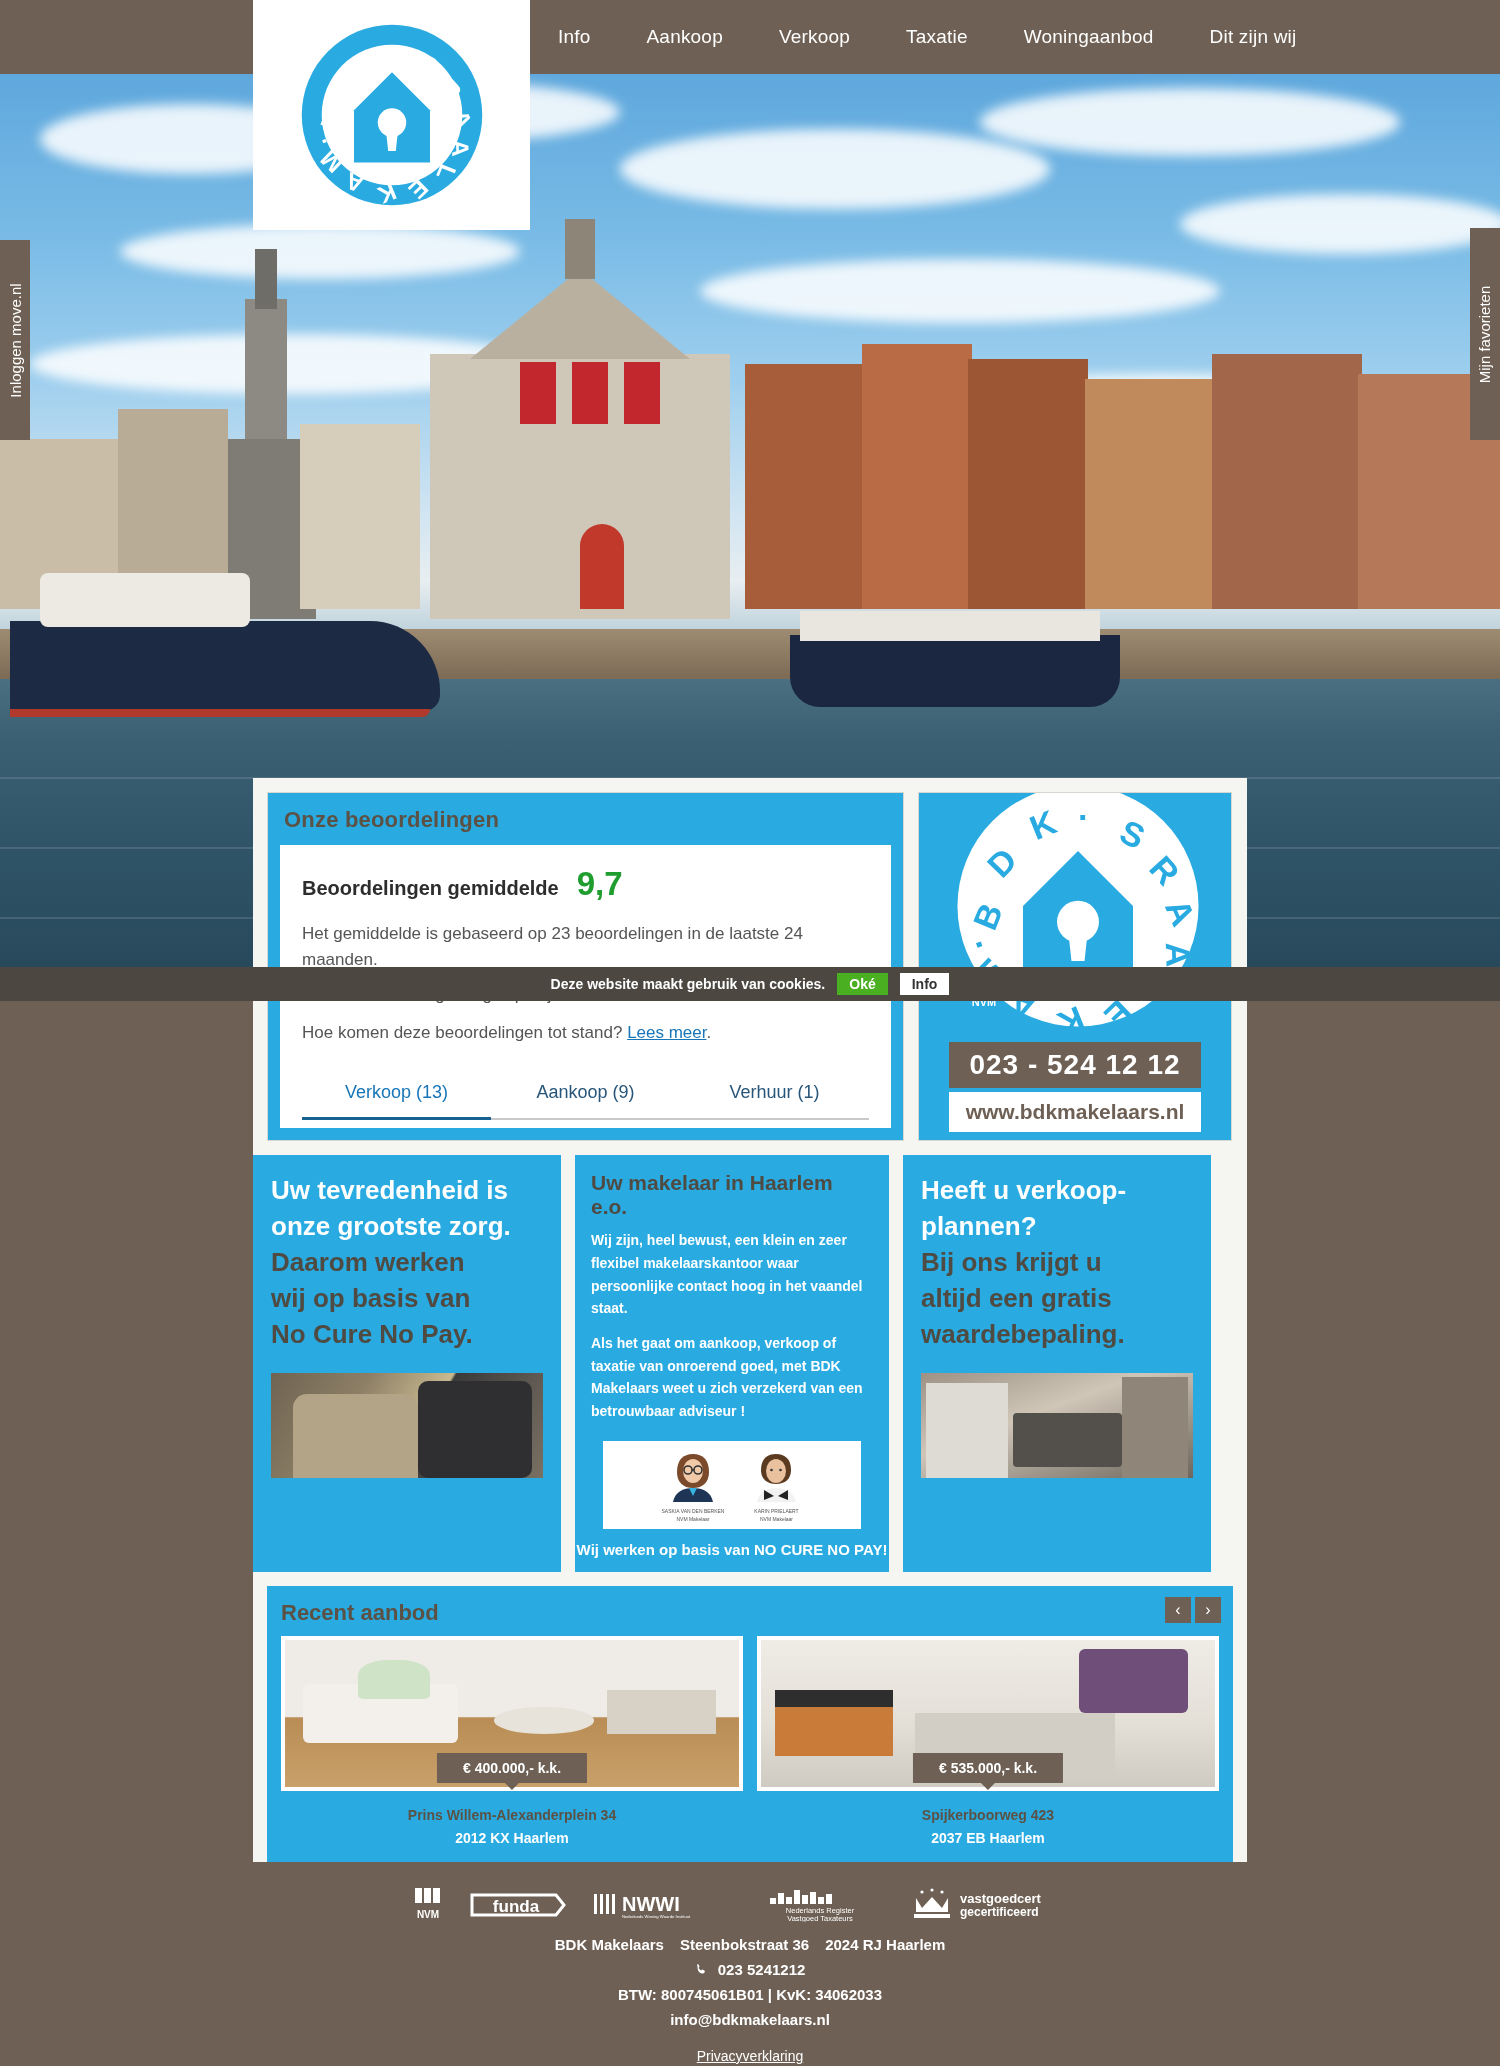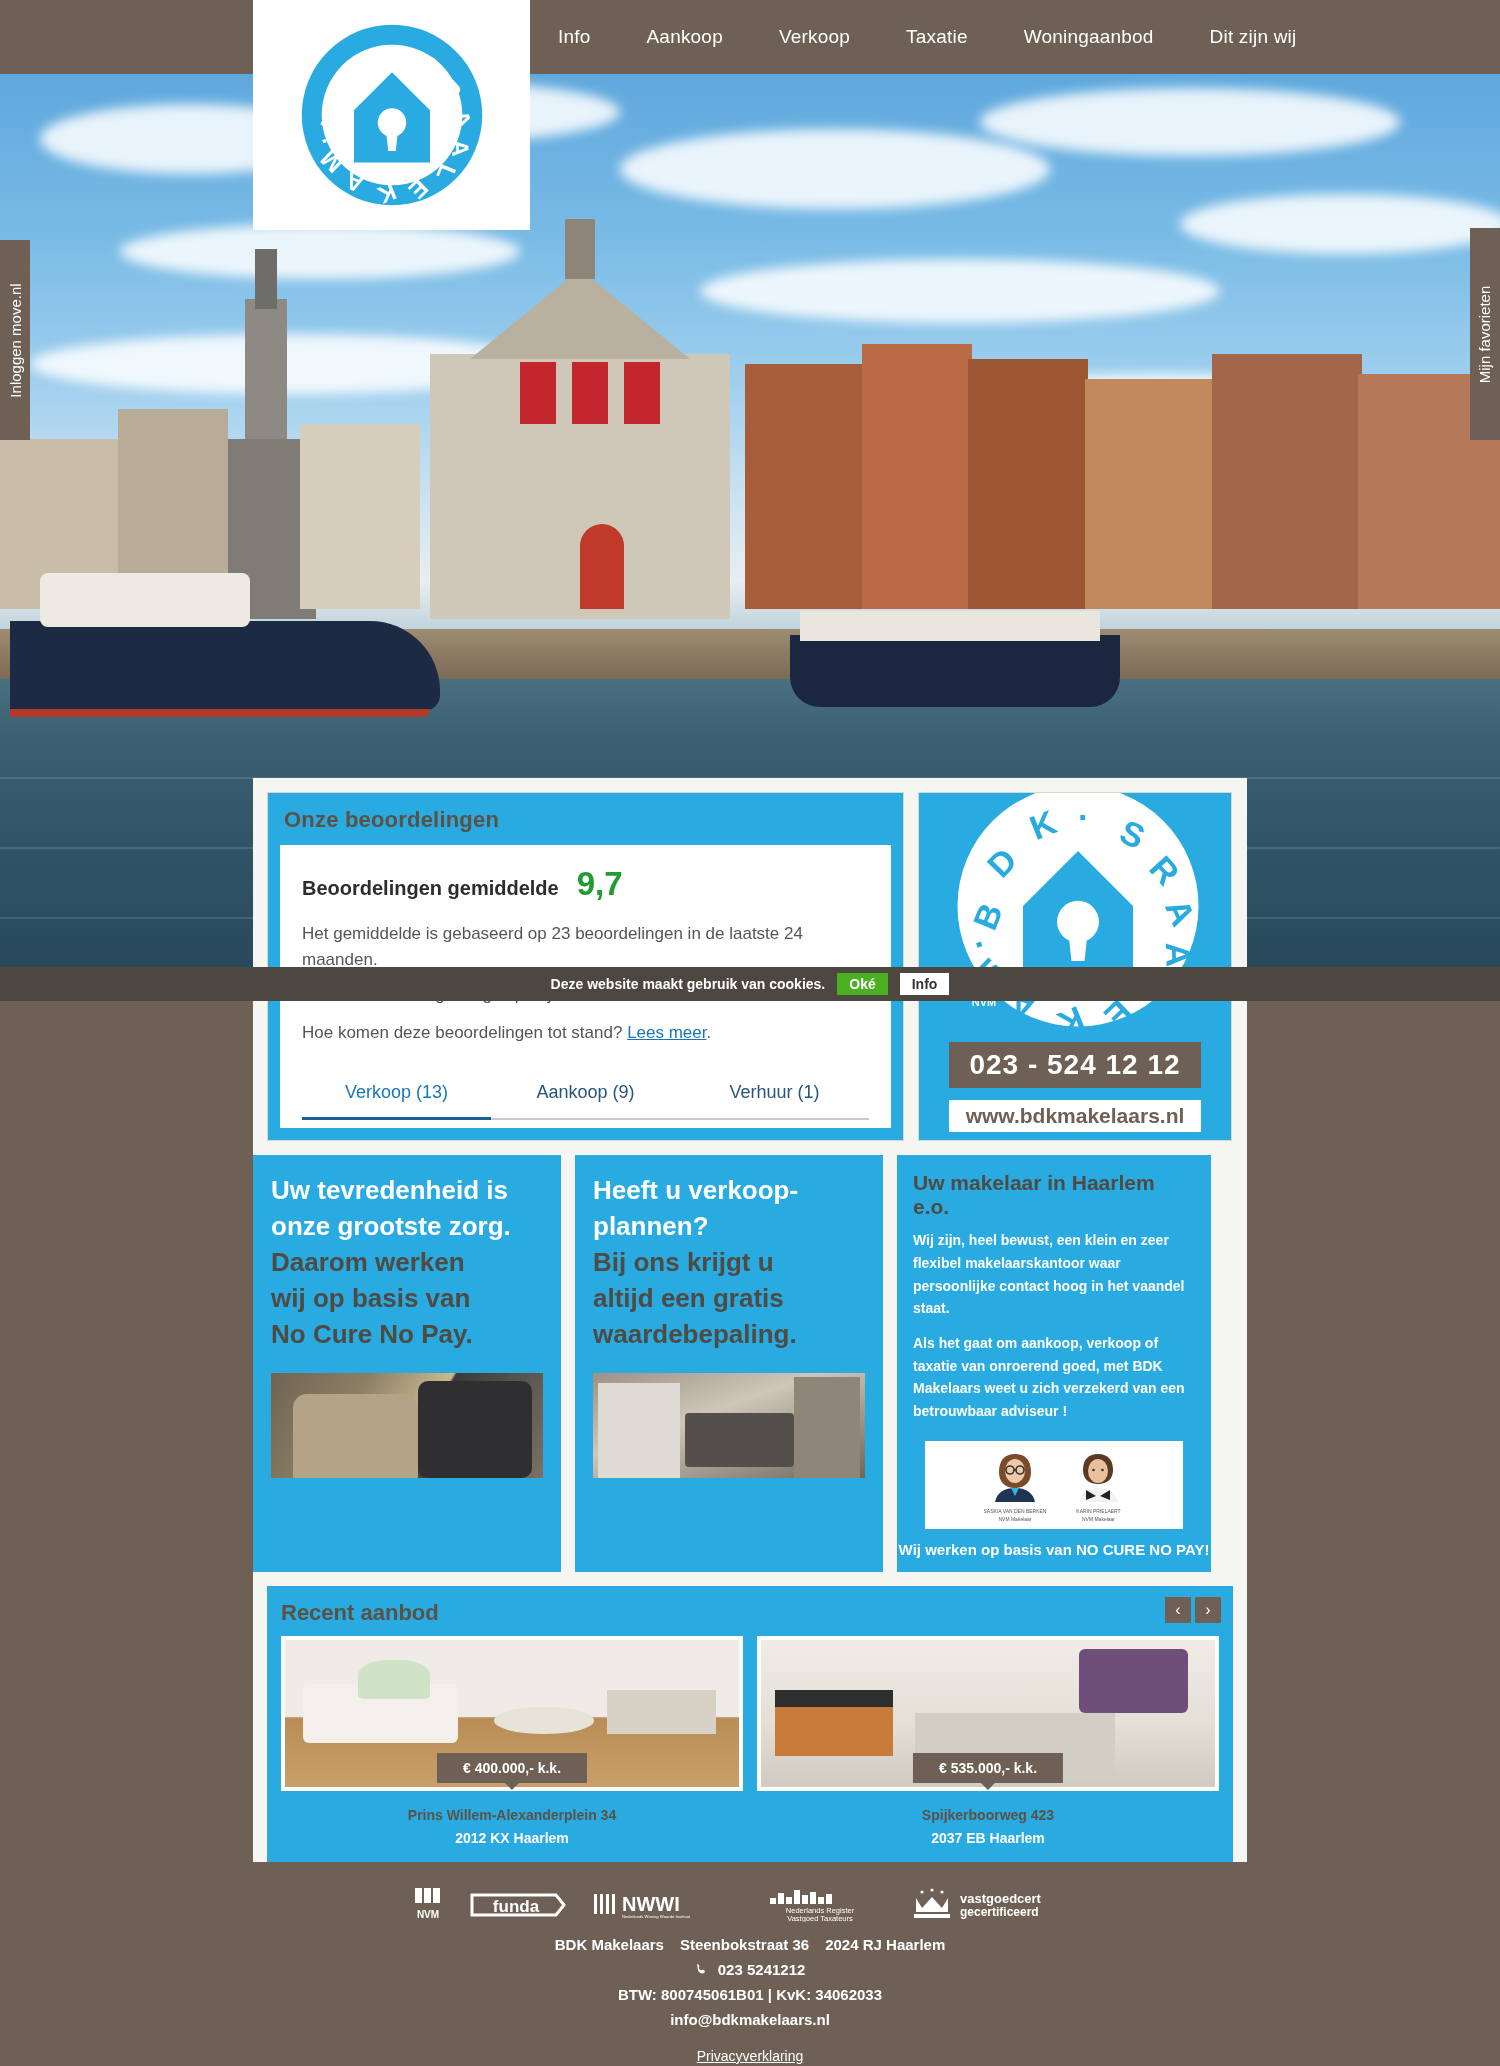--- a/index.html
+++ b/index.html
@@ -107,21 +107,21 @@
   }
   #logocard .nvm-mark {
     position: absolute; left: 44px; bottom: 132px; width: 42px; text-align: center; color: #fff;
   }
   #logocard .phone-bar {
     position: absolute; left: 30px; right: 30px; bottom: 52px; height: 46px;
     background: #6e6054; color: #fff; font-size: 28px; font-weight: bold;
     display: flex; align-items: center; justify-content: center; letter-spacing: 1px;
   }
   #logocard .url-bar {
-    position: absolute; left: 30px; right: 30px; bottom: 8px; height: 32px;
+    position: absolute; left: 30px; right: 30px; bottom: 8px; height: 40px;
     background: #fff; color: #6e6054; font-size: 21px; font-weight: bold;
     display: flex; align-items: center; justify-content: center;
   }
 
   
   #promos { margin: 14px 0 0 0; gap: 14px; }
   .promo { width: 308px; background: #29ABE2; position: relative; }
   .promo.wide { width: 314px; }
   .promo .ptext { padding: 18px 18px 10px 18px; }
   .promo .l-white { color: #fff; font-size: 26px; font-weight: bold; line-height: 1.38; }
@@ -355,35 +355,20 @@
         <div class="l-dark">Daarom werken</div>
         <div class="l-dark">wij op basis van</div>
         <div class="l-dark">No Cure No Pay.</div>
       </div>
       <div class="pic" style="background:linear-gradient(120deg,#6f6452 0%,#8d7f66 30%,#c8b98f 55%,#3a3a3a 56%,#7b7164 100%);">
         <div style="position:absolute;left:8%;top:20%;width:46%;height:80%;background:#b3a387;border-radius:14px 14px 0 0;"></div>
         <div style="position:absolute;right:4%;top:8%;width:42%;height:92%;background:#2f2f31;border-radius:10px;"></div>
       </div>
     </div>
 
-    <div class="promo">
-      <div class="ptext">
-        <div class="l-white">Heeft u verkoop-</div>
-        <div class="l-white">plannen?</div>
-        <div class="l-dark">Bij ons krijgt u</div>
-        <div class="l-dark">altijd een gratis</div>
-        <div class="l-dark">waardebepaling.</div>
-      </div>
-      <div class="pic" style="background:linear-gradient(160deg,#9c9184 0%,#cfc6b8 40%,#6d665c 100%);">
-        <div style="position:absolute;left:2%;top:10%;width:30%;height:90%;background:#dedbd4;"></div>
-        <div style="position:absolute;left:34%;top:38%;width:40%;height:52%;background:#53504c;border-radius:4px;"></div>
-        <div style="position:absolute;right:2%;top:4%;width:24%;height:96%;background:#8f8579;"></div>
-      </div>
-    </div>
-
     <div class="promo wide">
       <div class="promo3-title">Uw makelaar in Haarlem e.o.</div>
       <div class="promo3-p">Wij zijn, heel bewust, een klein en zeer flexibel makelaarskantoor waar persoonlijke contact hoog in het vaandel staat.</div>
       <div class="promo3-p">Als het gaat om aankoop, verkoop of taxatie van onroerend goed, met BDK Makelaars weet u zich verzekerd van een betrouwbaar adviseur !</div>
       <div class="team-photo">
         <div style="text-align:center">
           <svg width="52" height="56" viewBox="0 0 52 56">
             <path d="M10 26c0-12 6-18 16-18s16 6 16 18c0 10-6 16-16 16s-16-6-16-16z" fill="#7a4a2a"></path>
             <ellipse cx="26" cy="25" rx="10" ry="12" fill="#f0c9a8"></ellipse>
             <circle cx="21" cy="24" r="4" fill="none" stroke="#333" stroke-width="1.6"></circle>
@@ -404,20 +389,35 @@
             <path d="M7 56c2-10 10-14 19-14s18 4 20 14z" fill="#f2f2f2"></path>
             <path d="M14 44l10 6-10 4z" fill="#222"></path>
             <path d="M38 44l-10 6 10 4z" fill="#222"></path>
           </svg>
           <div style="font-size:5px;color:#555;margin-top:2px;line-height:1.5">KARIN PRIELAERT</div>
           <div style="font-size:5px;color:#555;line-height:1.5">NVM Makelaar</div>
         </div>
       </div>
       <div class="promo3-foot">Wij werken op basis van NO CURE NO PAY!</div>
     </div>
+
+    <div class="promo">
+      <div class="ptext">
+        <div class="l-white">Heeft u verkoop-</div>
+        <div class="l-white">plannen?</div>
+        <div class="l-dark">Bij ons krijgt u</div>
+        <div class="l-dark">altijd een gratis</div>
+        <div class="l-dark">waardebepaling.</div>
+      </div>
+      <div class="pic" style="background:linear-gradient(160deg,#9c9184 0%,#cfc6b8 40%,#6d665c 100%);">
+        <div style="position:absolute;left:2%;top:10%;width:30%;height:90%;background:#dedbd4;"></div>
+        <div style="position:absolute;left:34%;top:38%;width:40%;height:52%;background:#53504c;border-radius:4px;"></div>
+        <div style="position:absolute;right:2%;top:4%;width:24%;height:96%;background:#8f8579;"></div>
+      </div>
+    </div>
   </div>
 
   <div id="aanbod">
     <div class="sec-title">Recent aanbod</div>
     <div class="arrows">
       <div class="arrow">‹</div>
       <div class="arrow">›</div>
     </div>
 
     <div class="listings">

